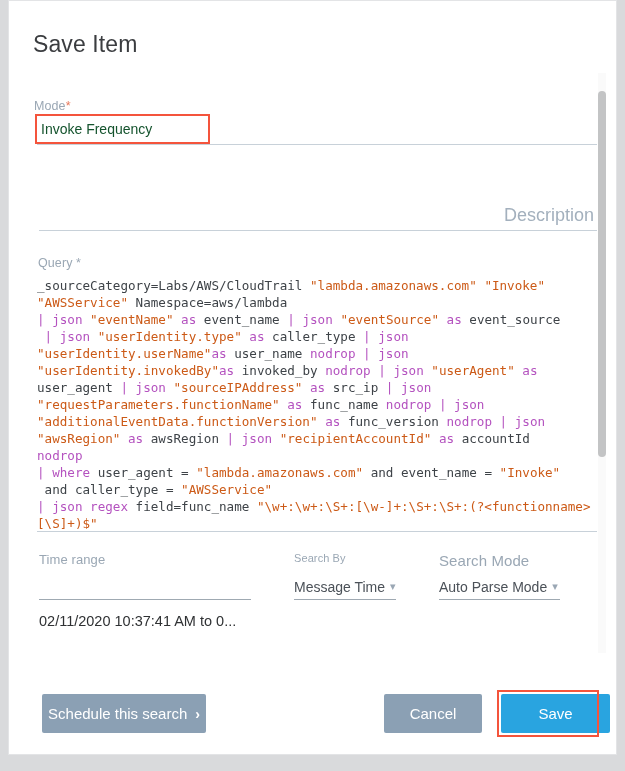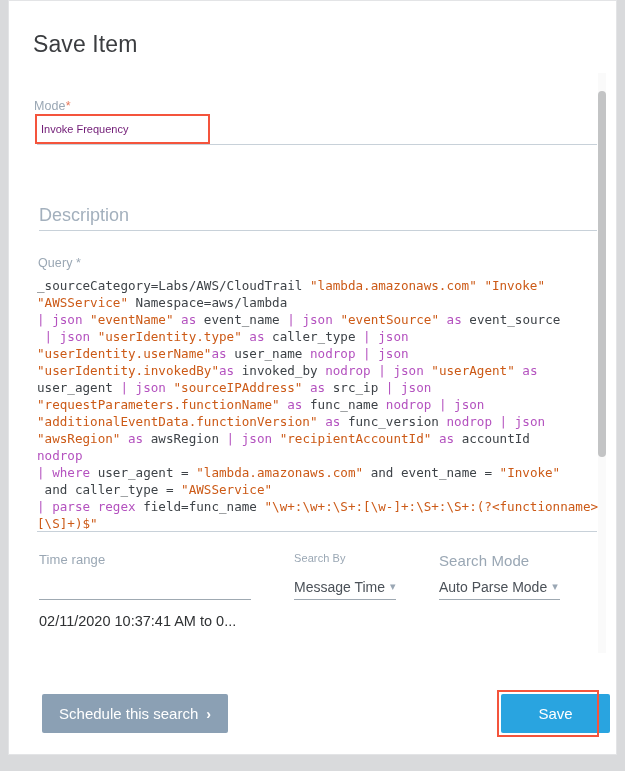--- a/index.html
+++ b/index.html
@@ -67,22 +67,22 @@
   }
   #name-input {
     position: absolute;
     left: 0; top: 0;
     width: 172px; height: 28px;
     box-sizing: border-box;
     border: none;
     outline: none;
     background: transparent;
     font-family: "Liberation Sans", sans-serif;
-    font-size: 11px;
-    color: #701a75;
+    font-size: 14px;
+    color: #14532d;
     padding: 0 4px;
   }
   .anno-box {
     position: absolute;
     border: 2px solid #f4543c;
     box-sizing: border-box;
     pointer-events: none;
   }
   #name-anno { left: 26px; top: 113px; width: 175px; height: 30px; }
   #name-underline { left: 28px; top: 143px; width: 560px; }
@@ -93,20 +93,21 @@
     top: 200px;
     width: 555px;
     height: 28px;
     border: none;
     outline: none;
     background: transparent;
     font-family: "Liberation Sans", sans-serif;
     font-size: 18px;
     color: #2f3133;
     padding: 0;
+    text-align: right;
   }
   #desc-input::placeholder { color: #a3b0bd; opacity: 1; }
   #desc-underline { left: 30px; top: 229px; width: 558px; }
 
   #query-label { left: 29px; top: 255px; }
 
   
   #query-box {
     position: absolute;
     left: 28px;
@@ -191,21 +192,21 @@
     border: none;
     border-radius: 2px;
     font-family: "Liberation Sans", sans-serif;
     color: #ffffff;
     cursor: pointer;
     font-size: 15px;
     text-align: center;
   }
   #btn-schedule {
     left: 33px; top: 693px;
-    width: 186px; height: 39px;
+    width: 164px; height: 39px;
     background: #8ba0b4;
     font-size: 15px;
   }
   #btn-schedule .chev {
     display: inline-block;
     margin-left: 8px;
     font-weight: bold;
     font-size: 14px;
   }
   #btn-cancel {
@@ -264,41 +265,42 @@
  </span><span class="tok-op">| </span><span class="tok-kw">json</span><span class="tok-txt"> </span><span class="tok-str">"userIdentity.type"</span><span class="tok-txt"> </span><span class="tok-kw">as</span><span class="tok-txt"> caller_type </span><span class="tok-op">| </span><span class="tok-kw">json</span><span class="tok-txt">
 </span><span class="tok-str">"userIdentity.userName"</span><span class="tok-kw">as</span><span class="tok-txt"> user_name </span><span class="tok-kw">nodrop</span><span class="tok-txt"> </span><span class="tok-op">| </span><span class="tok-kw">json</span><span class="tok-txt">
 </span><span class="tok-str">"userIdentity.invokedBy"</span><span class="tok-kw">as</span><span class="tok-txt"> invoked_by </span><span class="tok-kw">nodrop</span><span class="tok-txt"> </span><span class="tok-op">| </span><span class="tok-kw">json</span><span class="tok-txt"> </span><span class="tok-str">"userAgent"</span><span class="tok-txt"> </span><span class="tok-kw">as</span><span class="tok-txt">
 </span><span class="tok-txt">user_agent </span><span class="tok-op">| </span><span class="tok-kw">json</span><span class="tok-txt"> </span><span class="tok-str">"sourceIPAddress"</span><span class="tok-txt"> </span><span class="tok-kw">as</span><span class="tok-txt"> src_ip </span><span class="tok-op">| </span><span class="tok-kw">json</span><span class="tok-txt">
 </span><span class="tok-str">"requestParameters.functionName"</span><span class="tok-txt"> </span><span class="tok-kw">as</span><span class="tok-txt"> func_name </span><span class="tok-kw">nodrop</span><span class="tok-txt"> </span><span class="tok-op">| </span><span class="tok-kw">json</span><span class="tok-txt">
 </span><span class="tok-str">"additionalEventData.functionVersion"</span><span class="tok-txt"> </span><span class="tok-kw">as</span><span class="tok-txt"> func_version </span><span class="tok-kw">nodrop</span><span class="tok-txt"> </span><span class="tok-op">| </span><span class="tok-kw">json</span><span class="tok-txt">
 </span><span class="tok-str">"awsRegion"</span><span class="tok-txt"> </span><span class="tok-kw">as</span><span class="tok-txt"> awsRegion </span><span class="tok-op">| </span><span class="tok-kw">json</span><span class="tok-txt"> </span><span class="tok-str">"recipientAccountId"</span><span class="tok-txt"> </span><span class="tok-kw">as</span><span class="tok-txt"> accountId
 </span><span class="tok-kw">nodrop</span><span class="tok-txt">
 </span><span class="tok-op">| </span><span class="tok-kw">where</span><span class="tok-txt"> user_agent = </span><span class="tok-str">"lambda.amazonaws.com"</span><span class="tok-txt"> and event_name = </span><span class="tok-str">"Invoke"</span><span class="tok-txt">
  and caller_type = </span><span class="tok-str">"AWSService"</span><span class="tok-txt">
-</span><span class="tok-op">| </span><span class="tok-kw">parse regex</span><span class="tok-txt"> field=func_name </span><span class="tok-str">"\w+:\w+:\S+:[\w-]+:\S+:\S+:(?&lt;functionname&gt;[\S]+)$"</span></div>
+</span><span class="tok-op">| </span><span class="tok-kw">json regex</span><span class="tok-txt"> field=func_name </span><span class="tok-str">"\w+:\w+:\S+:[\w-]+:\S+:\S+:(?&lt;functionname&gt;[\S]+)$"</span></div>
       </div>
       <div class="underline" id="query-underline"></div>
 
       <div class="field-label" id="timerange-label">Time range</div>
       <div id="timerange-value">02/11/2020 10:37:41 AM to 0...</div>
       <div class="underline" id="timerange-underline"></div>
 
       <div class="field-label" id="searchby-label">Search By</div>
       <div id="searchby-value"><span>Message Time</span><span class="caret">▾</span></div>
       <div class="underline" id="searchby-underline"></div>
 
       <div class="field-label" id="searchmode-label">Search Mode</div>
       <div id="searchmode-value"><span>Auto Parse Mode</span><span class="caret">▾</span></div>
       <div class="underline" id="searchmode-underline"></div>
 
       <div id="scroll-track"></div>
       <div id="scroll-thumb"></div>
     </div>
 
     <button class="btn" id="btn-schedule"><span>Schedule this search</span><span class="chev">›</span></button>
+    <button class="btn" id="btn-cancel">Cancel</button>
     <button class="btn" id="btn-save">Save</button>
     <div class="anno-box" id="save-anno"></div>
   </div>
 
   <div id="bottom-strip">
     <div id="bottom-ghost">&nbsp;</div>
   </div>
 
 </div>
 

